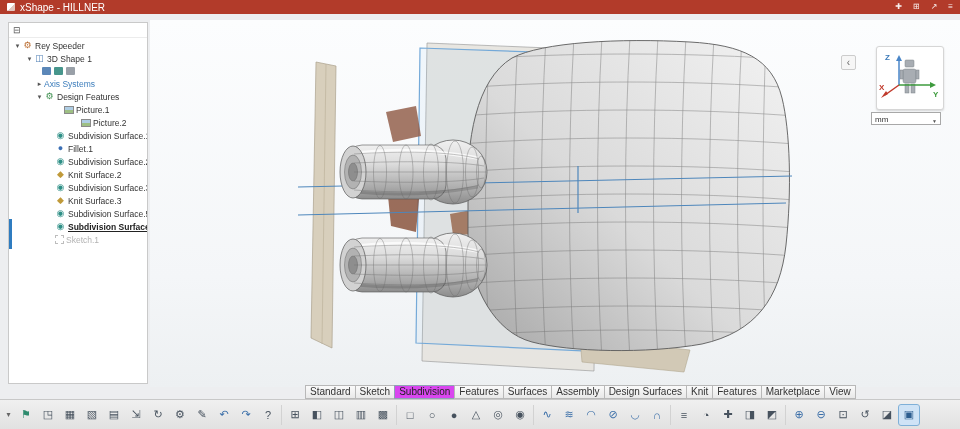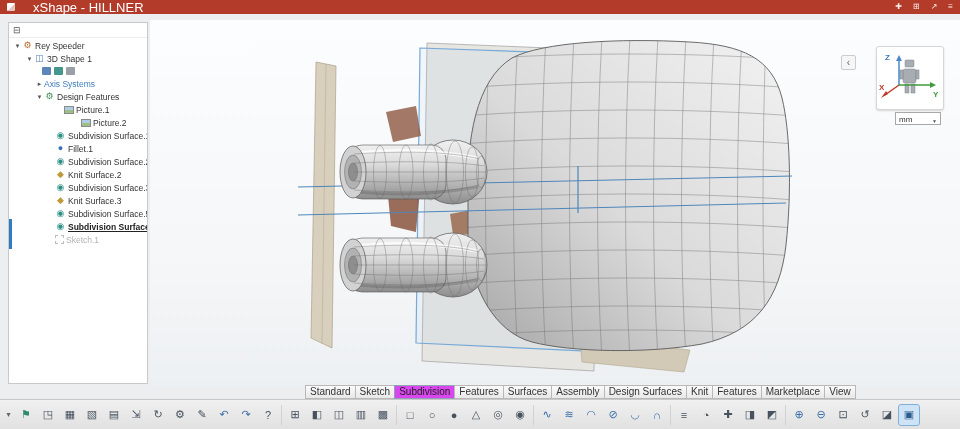--- a/index.html
+++ b/index.html
@@ -4,21 +4,21 @@
 <style>
   html,body{margin:0;padding:0;background:#d8d8d8}
   .app{position:relative;width:960px;height:429px;background:#edeef0;overflow:hidden;
        font-family:"Liberation Sans",sans-serif;-webkit-font-smoothing:antialiased}
 
   
   .tb{position:absolute;left:0;top:0;width:960px;height:14px;background:#b23b2a;display:flex;
       align-items:center;padding:0 7px;box-sizing:border-box;color:#fff}
   .logo{width:8px;height:8px;border-radius:1px;flex:0 0 auto;
         background:linear-gradient(135deg,#ffffff 0 55%,#e3c6c0 55% 100%)}
-  .tb-title{font-size:13px;margin-left:18px;white-space:nowrap}
+  .tb-title{font-size:10px;margin-left:5px;white-space:nowrap}
   .tb-icons{margin-left:auto;display:flex;gap:11px;font-size:8px}
   .tb-ico{cursor:pointer;opacity:.92;line-height:14px}
 
   
   .panel{position:absolute;left:8px;top:22px;width:140px;height:362px;background:#fff;
          border:1px solid #c9c9c9;box-sizing:border-box;overflow:hidden}
   .p-tb{height:14px;border-bottom:1px solid #ececec;display:flex;align-items:center;
         padding:0 4px;color:#555;font-size:9px}
   .p-hd{height:15px;display:flex;align-items:center;justify-content:space-between;
         padding:0 5px;font-size:9px;color:#3c3c3c}
@@ -43,21 +43,21 @@
 
   
   .vp{position:absolute;left:150px;top:20px;width:810px;height:367px;
       background:linear-gradient(180deg,#fcfdfe 0%,#f4f6f8 70%,#edf0f2 100%)}
   svg.scene{position:absolute;left:0;top:0}
   .vp-chevron{position:absolute;right:104px;top:35px;width:15px;height:15px;background:#f6f6f6;
       border:1px solid #ccc;border-radius:2px;font-size:10px;line-height:13px;text-align:center;
       color:#666;cursor:pointer;box-sizing:border-box}
   .triad-card{position:absolute;right:16px;top:26px;width:66px;height:62px;background:#fff;
       border:1px solid #d6d6d6;border-radius:3px;box-shadow:0 1px 2px rgba(0,0,0,.15)}
-  .unitbox{position:absolute;right:19px;top:92px;width:46px;height:13px;background:#fff;
+  .unitbox{position:absolute;right:19px;top:92px;width:70px;height:13px;background:#fff;
       border:1px solid #a8a8a8;font-size:8px;display:flex;align-items:flex-end;justify-content:space-between;
       padding:0 3px;color:#333;cursor:pointer;box-sizing:border-box}
   .caret{font-size:5px;color:#555}
 
   
   .tabsbar{position:absolute;left:150px;top:386px;width:810px;height:13px;display:flex;
       align-items:flex-end;padding-left:155px;box-sizing:border-box}
   .tab{font-size:10px;padding:1px 4px;border:1px solid #b8b8b8;background:linear-gradient(#fafafa,#e8e8e8);
       margin-right:-1px;color:#333;height:10px;line-height:9px;cursor:pointer;white-space:nowrap}
   .tab.active{background:#d946ef;border-color:#8fa3b5;font-weight:normal;color:#222}

